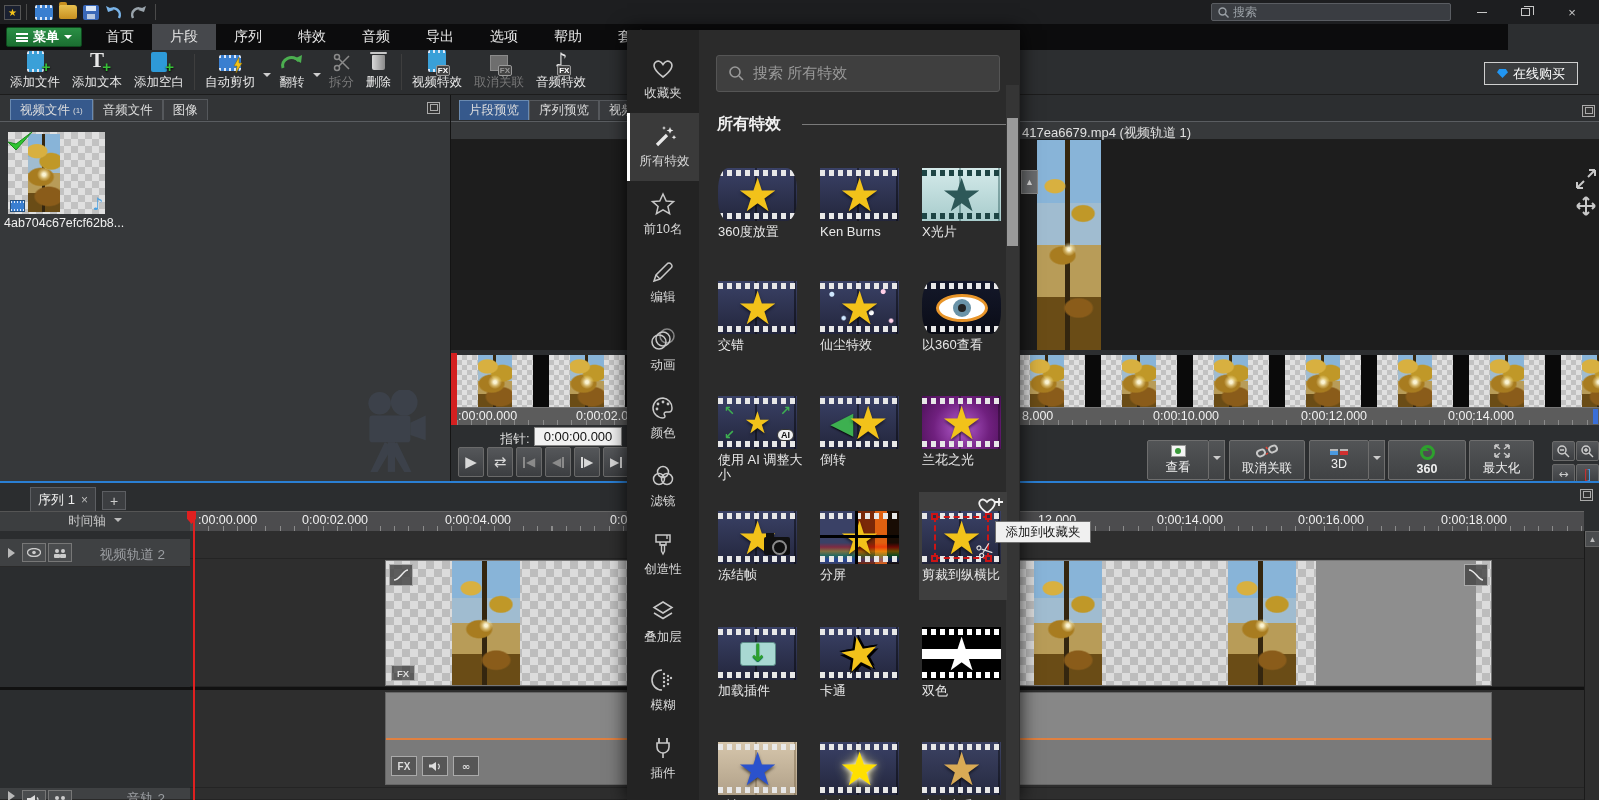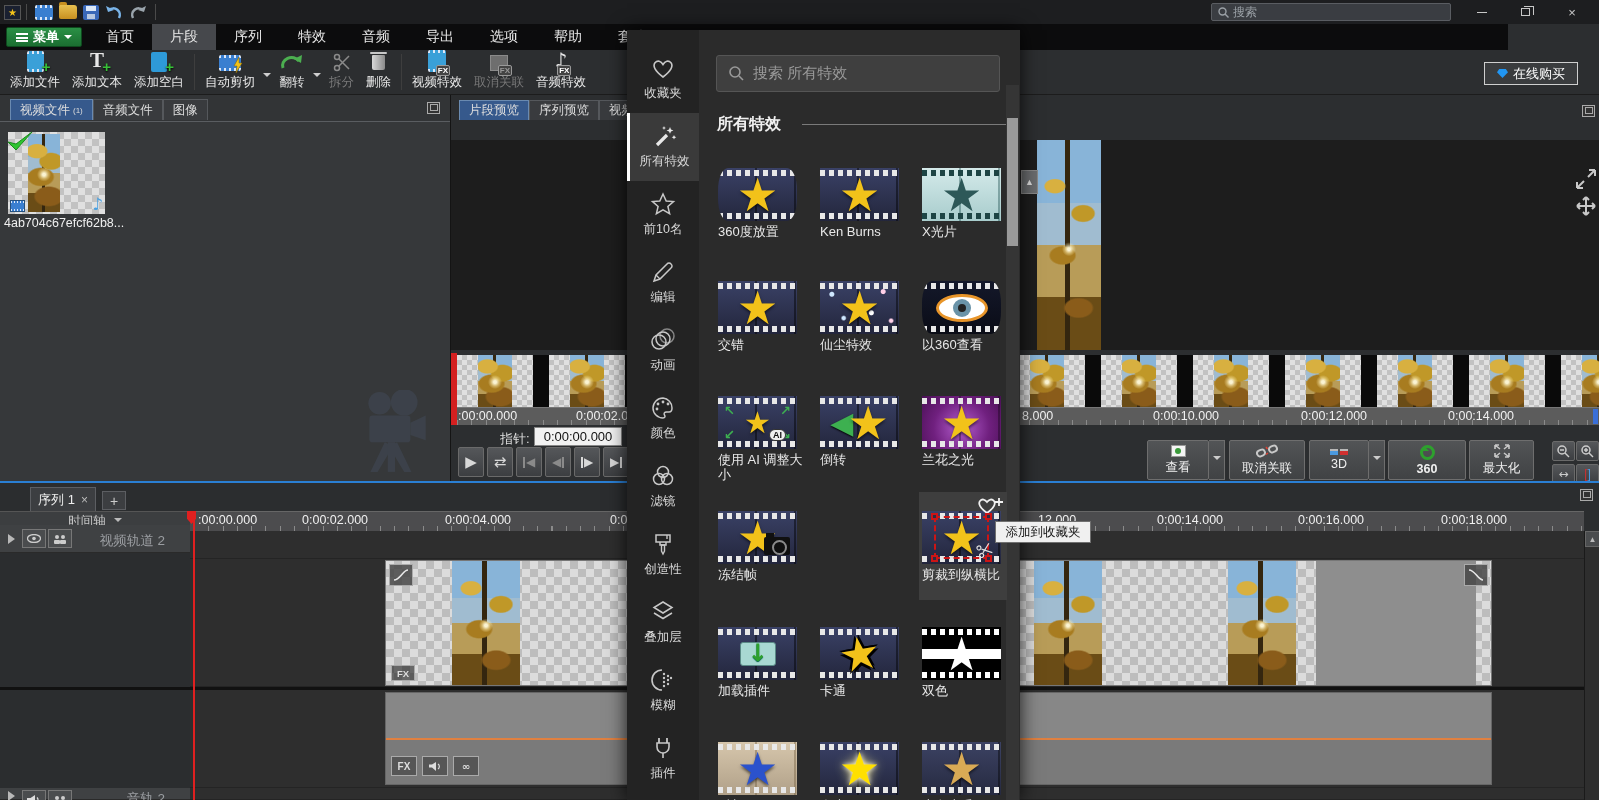--- a/index.html
+++ b/index.html
@@ -165,21 +165,21 @@
  radial-gradient(circle 1.5px at 30% 70%, #cfe8ff 0 1.5px, transparent 3px),
  radial-gradient(circle 2px at 65% 60%, #fff 0 2px, transparent 3px),
  radial-gradient(circle 1.5px at 90% 75%, #ffd0e8 0 1.5px, transparent 3px),
  repeating-linear-gradient(90deg, transparent 0 37px, rgba(0,0,0,.45) 37px 39px), linear-gradient(180deg,#3a4166,#23263c); }
 .v-eye { background-image:linear-gradient(180deg,#14182a,#0a0c16); }
 .eye-w { width:52px; height:28px; background:#fff; border-radius:50%; border:3px solid #e8952a; display:flex; align-items:center; justify-content:center; z-index:2; }
 .eye-iris { width:18px; height:18px; border-radius:50%; background:#6a93a8; display:flex; align-items:center; justify-content:center; }
 .eye-pupil { width:8px; height:8px; border-radius:50%; background:#222; }
 .v-ai .fx-star { font-size:30px; }
 .ai-arrow { position:absolute; color:#3db050; font-size:13px; font-weight:bold; z-index:2; }
-.ai-badge { position:absolute; right:11px; bottom:8px; background:#f0f0f0; color:#111; border:1px solid #333; border-radius:8px; font-size:9px; font-weight:bold; padding:0 3px; z-index:3; }
+.ai-badge { position:absolute; right:3px; bottom:8px; background:#f0f0f0; color:#111; border:1px solid #333; border-radius:8px; font-size:9px; font-weight:bold; padding:0 3px; z-index:3; }
 .rev-arrow { color:#3db050; font-size:30px; margin-right:-6px; z-index:2; text-shadow:0 1px 2px #000; font-family:"DejaVu Sans",sans-serif; }
 .v-orchid { background-image:repeating-linear-gradient(90deg, transparent 0 37px, rgba(0,0,0,.3) 37px 39px), radial-gradient(circle at 50% 60%, #b55fd0 0%, #70207f 55%, #4a1055 100%); }
 .cam-black { position:absolute; right:7px; bottom:9px; width:26px; height:18px; background:#101010; border-radius:2px; z-index:3; }
 .cam-black::before { content:""; position:absolute; left:8px; top:3px; width:11px; height:11px; border:2px solid #8a8a8a; border-radius:50%; }
 .cam-black::after { content:""; position:absolute; left:2px; top:-4px; width:8px; height:4px; background:#101010; }
 .v-split { background-image:
  linear-gradient(180deg, transparent 0 60%, rgba(255,0,0,.35) 68%, rgba(255,200,0,.35) 76%, rgba(0,180,80,.35) 84%, rgba(0,80,255,.35) 92%, transparent 100%),
  linear-gradient(90deg, #3a4166 0 48%, #7a2808 48% 70%, #e06010 70% 85%, #180c04 85% 100%); }
 .split-h { position:absolute; left:0; right:0; top:46%; height:3px; background:#000; z-index:2; }
 .split-v { position:absolute; top:0; bottom:0; left:44%; width:3px; background:#000; z-index:2; }
@@ -400,20 +400,23 @@
           <span>片段预览</span>
         </div>
       <div class="tab-sm" style="height:20px">
           <span>序列预览</span>
         </div>
       <div class="tab-sm" style="height:20px">
           <span>视频</span>
         </div>
     </div>
     <div class="mini-restore" style="position:absolute;left:1131px;top:10px"></div>
+    <div class="pv-filebar">
+      <span style="position:absolute;left:571px;top:2px">417ea6679.mp4  (视频轨道 1)</span>
+    </div>
     <div class="pv-display">
       <div class="tree" style="position:absolute;left:586px;top:0;width:64px;height:210px"></div>
       <svg style="position:absolute;left:1124px;top:28px" width="22" height="22">
           <g stroke="#c8c8c8" stroke-width="2" fill="none">
             <path d="M13 9 L20 2 M20 2 h-6 M20 2 v6"></path>
             <path d="M9 13 L2 20 M2 20 h6 M2 20 v-6"></path>
           </g>
         </svg>
       <svg style="position:absolute;left:1124px;top:55px" width="22" height="22">
           <g stroke="#c8c8c8" stroke-width="2" fill="none">
@@ -580,21 +583,21 @@
       <span class="rlabel" style="left:8px">:00:00.000</span>
       <span class="rlabel" style="left:112px">0:00:02.000</span>
       <span class="rlabel" style="left:255px">0:00:04.000</span>
       <span class="rlabel" style="left:420px">0:00:0</span>
       <span class="rlabel" style="left:848px">12.000</span>
       <span class="rlabel" style="left:967px">0:00:14.000</span>
       <span class="rlabel" style="left:1108px">0:00:16.000</span>
       <span class="rlabel" style="left:1251px">0:00:18.000</span>
     </div>
 
-    <div class="track-head" style="top:42px;height:28px">
+    <div class="track-head" style="top:56px;height:28px">
       <span class="tri-r" style="position:absolute;left:8px;top:9px"></span>
       <div class="th-btn" style="left:22px;top:4px">
           <svg width="14" height="9">
             <ellipse cx="7" cy="4.5" rx="6.5" ry="4" fill="none" stroke="#ccc" stroke-width="1.3"></ellipse>
             <circle cx="7" cy="4.5" r="1.8" fill="#ccc"></circle>
           </svg>
         </div>
       <div class="th-btn" style="left:48px;top:4px">
           <svg width="14" height="10">
             <g fill="#ccc">
@@ -870,20 +873,28 @@
       <div class="tile-label">兰花之光</div>
     </div>
 
     <div class="tile" style="left:91px;top:481px">
       <div class="fx-thumb">
           <span class="fx-star">★</span>
           <span class="cam-black"></span>
         </div>
       <div class="tile-label">冻结帧</div>
     </div>
+    <div class="tile" style="left:193px;top:481px">
+      <div class="fx-thumb v-split">
+          <span class="fx-star">★</span>
+          <span class="split-h"></span>
+          <span class="split-v"></span>
+        </div>
+      <div class="tile-label">分屏</div>
+    </div>
     <div class="tile" style="left:295px;top:481px">
       <div class="fx-thumb">
         <span class="fx-star">★</span>
         <span class="crop-box">
             <i style="left:-5px;top:-5px"></i>
             <i style="right:-5px;top:-5px"></i>
             <i style="left:-5px;bottom:-5px"></i>
             <i style="right:-5px;bottom:-5px"></i>
           </span>
         <svg class="scissor-sm" width="16" height="14">

